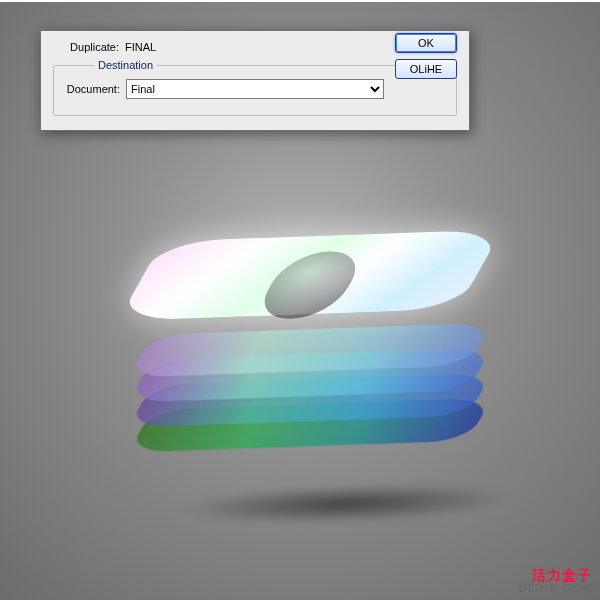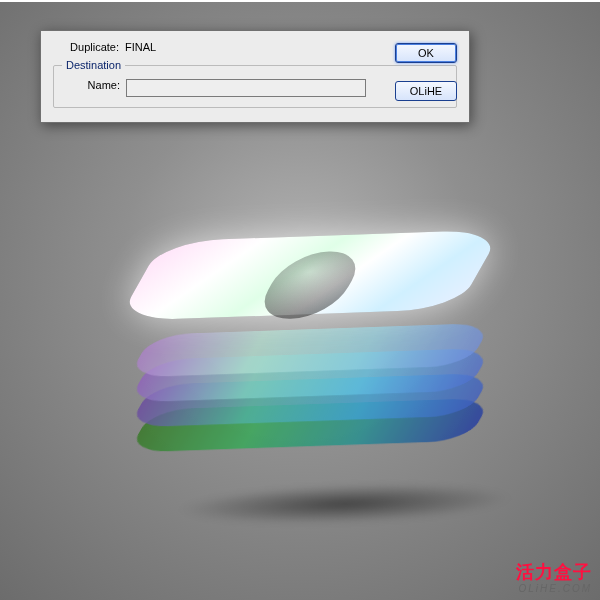--- a/index.html
+++ b/index.html
@@ -9,34 +9,34 @@
   .slab{position:absolute;left:0;width:340px;height:70px;border-radius:40px/30px;transform:skewX(-30deg) scaleY(0.6);filter:blur(0.5px);}
   .slab.s1{top:240px;background:linear-gradient(90deg,#3a7a2a,#3aa85a,#2a9090,#2a40a0);opacity:.85;}
   .slab.s2{top:215px;background:linear-gradient(90deg,#6a4aa0,#50b0a0,#40a0d0,#4060c0);opacity:.8;}
   .slab.s3{top:190px;background:linear-gradient(90deg,#9060c0,#80d0c0,#60c0e0,#5070d0);opacity:.75;}
   .slab.s4{top:165px;background:linear-gradient(90deg,#b080d0,#b0e0d0,#90d0e0,#7090e0);opacity:.7;}
   .topcap{position:absolute;left:0;top:60px;width:340px;height:130px;border-radius:60px/40px;transform:skewX(-30deg) scaleY(0.6);background:linear-gradient(120deg,#ffe0f8 0%,#fff 25%,#e0ffe8 45%,#fff 60%,#d0f0ff 80%,#e8f0ff 100%);box-shadow:0 0 40px rgba(255,255,255,.6);}
   .hole{position:absolute;left:130px;top:80px;width:80px;height:110px;border-radius:40px/50px;transform:skewX(-30deg) scaleY(0.6);background:radial-gradient(circle at 40% 30%, rgba(80,80,80,.2), rgba(40,40,40,.6));mix-blend-mode:multiply;}
   .shadow{position:absolute;left:40px;top:320px;width:330px;height:70px;border-radius:50%;background:radial-gradient(ellipse at center, rgba(0,0,0,.5) 0%, rgba(0,0,0,0) 70%);filter:blur(6px);transform:scaleY(.55);}
   
   .dialog{position:absolute;left:40px;top:30px;width:430px;background:#ECECEC;border:1px solid #707070;box-shadow:2px 3px 12px rgba(0,0,0,.45);padding:10px 12px 14px 12px;box-sizing:border-box;}
-  .row{display:flex;align-items:flex-start;margin-bottom:6px;}
+  .row{display:flex;align-items:center;margin-bottom:6px;}
   .lbl{width:66px;text-align:right;padding-right:6px;}
   .val{flex:0 0 auto;}
   input[type=text]{height:18px;border:1px solid #7A7A7A;background:#fff;font:inherit;padding:1px 3px;box-sizing:border-box;}
   input.as{width:240px;}
   input.nm{width:240px;background:#EEE;}
   select{width:258px;height:20px;border:1px solid #7A7A7A;background:#fff;font:inherit;}
-  .btncol{position:absolute;right:12px;top:12px;display:flex;flex-direction:column;gap:18px;}
+  .btncol{position:absolute;right:12px;top:2px;display:flex;flex-direction:column;gap:6px;}
   button{width:62px;height:20px;border:1px solid #1a3f8f;border-radius:3px;background:linear-gradient(#f4f8ff,#d7e4fb);font:inherit;cursor:pointer;}
   button.primary{box-shadow:0 0 0 1px #4a7fe0 inset, 0 0 3px #6fa0ff;}
   fieldset{border:1px solid #bBBBBB;border-radius:2px;margin:6px 0 0 0;padding:8px 8px 10px 8px;}
-  legend{color:#0A246A;padding:0 4px;}
+  legend{color:#0A246A;padding:0 4px;margin-left:32px;}
   .watermark{position:absolute;right:8px;bottom:6px;text-align:right;line-height:1.1;}
-  .wm1{color:#ff1040;font-weight:bold;font-size:18px;letter-spacing:1px;}
+  .wm1{color:#ff1040;font-weight:bold;font-size:14px;letter-spacing:1px;}
   .wm2{color:#666;font-style:italic;font-size:10px;letter-spacing:2px;display:block;}
   .hair{position:absolute;left:0;right:0;top:0;height:2px;background:#fff;}
 </style>
 </head>
 <body>
 
 <div class="stage">
   <div class="hair"></div>
 
   <div class="art">
@@ -49,23 +49,25 @@
     <div class="hole"></div>
   </div>
 
   <div class="dialog">
     <div class="row">
       <div class="lbl">Duplicate:</div>
       <div class="val">FINAL</div>
     </div>
     <fieldset>
       <legend>Destination</legend>
-      <div class="row" style="margin-bottom:0">
-        <div class="lbl" style="width:58px">Name:</div>
-        <input type="text" class="nm" disabled="" value="" style="">
+      <div class="row">
+        <div class="lbl" style="width:58px">Document:</div>
+        <select>
+          <option>Final</option>
+        </select>
       </div>
     </fieldset>
     <div class="btncol">
       <button class="primary">OK</button>
       <button>OLiHE</button>
     </div>
   </div>
 
   <div class="watermark">
     <span class="wm1">活力盒子</span>

